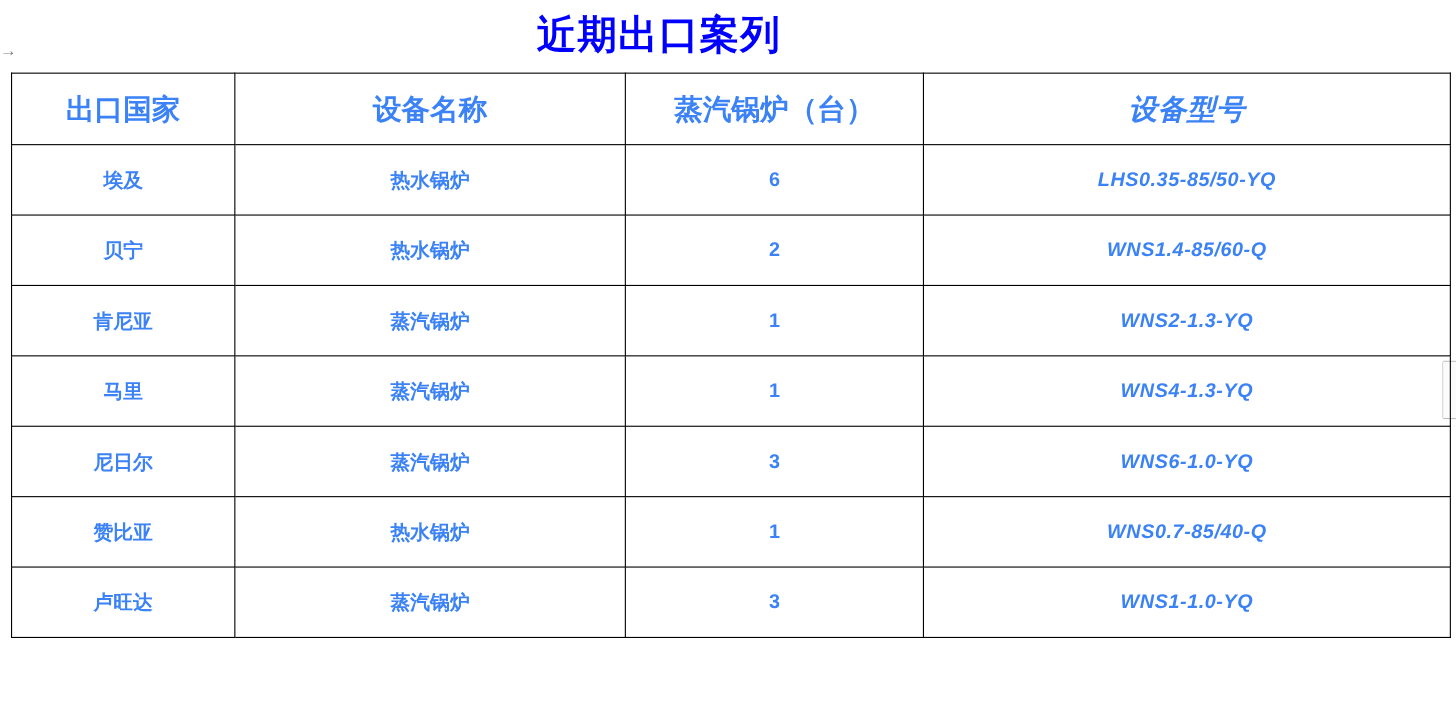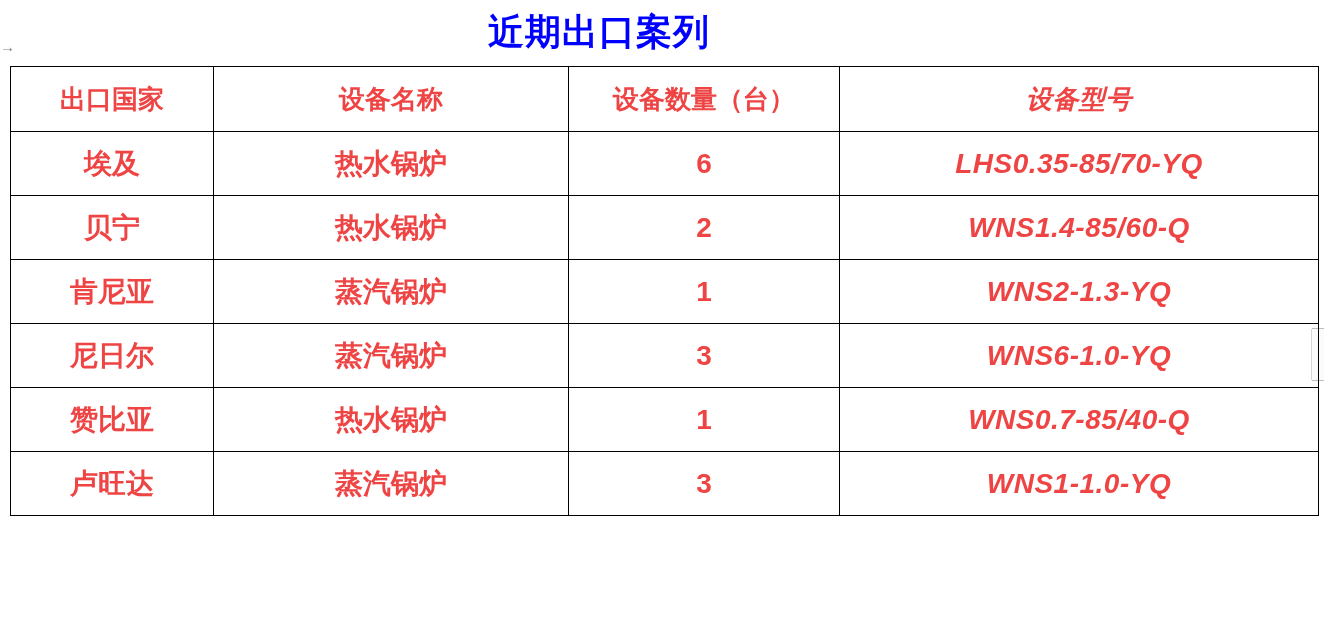--- a/index.html
+++ b/index.html
@@ -73,33 +73,33 @@
   table.case-table {
     position: absolute;
     top: 66px;
     left: 10px;
     width: 1304px;
     border-collapse: collapse;
     table-layout: fixed;
   }
   table.case-table td, table.case-table th {
     border: 1px solid #000000;
-    color: #ef4444;
+    color: #3b82f6;
     text-align: center;
     font-weight: bold;
     padding: 0;
     height: 63px;
     vertical-align: middle;
   }
   table.case-table thead th {
     font-size: 26px;
     height: 64px;
   }
   table.case-table tbody td {
-    font-size: 28px;
+    font-size: 18px;
     text-align: center;
   }
   td.col-country, th.col-country { width: 202px; }
   td.col-name, th.col-name { width: 354px; }
   td.col-qty, th.col-qty { width: 270px; }
   td.col-model, th.col-model { width: 478px; }
 
   td.col-model, th.col-model {
     letter-spacing: 0.5px;
     font-style: italic;
@@ -116,42 +116,48 @@
   <div class="right-col"></div>
   <div class="right-mark bot"></div>
 
   <div class="title">近期出口案列</div>
 
   <table class="case-table">
     <thead>
       <tr>
         <th class="col-country">出口国家</th>
         <th class="col-name">设备名称</th>
-        <th class="col-qty">设备数量（台）</th>
+        <th class="col-qty">蒸汽锅炉（台）</th>
         <th class="col-model">设备型号</th>
       </tr>
     </thead>
     <tbody>
       <tr>
         <td class="col-country">埃及</td>
         <td class="col-name">热水锅炉</td>
         <td class="col-qty">6</td>
-        <td class="col-model">LHS0.35-85/70-YQ</td>
+        <td class="col-model">LHS0.35-85/50-YQ</td>
       </tr>
       <tr>
         <td class="col-country">贝宁</td>
         <td class="col-name">热水锅炉</td>
         <td class="col-qty">2</td>
         <td class="col-model">WNS1.4-85/60-Q</td>
       </tr>
       <tr>
         <td class="col-country">肯尼亚</td>
         <td class="col-name">蒸汽锅炉</td>
         <td class="col-qty">1</td>
         <td class="col-model">WNS2-1.3-YQ</td>
+      </tr>
+      <tr>
+        <td class="col-country">马里</td>
+        <td class="col-name">蒸汽锅炉</td>
+        <td class="col-qty">1</td>
+        <td class="col-model">WNS4-1.3-YQ</td>
       </tr>
       <tr>
         <td class="col-country">尼日尔</td>
         <td class="col-name">蒸汽锅炉</td>
         <td class="col-qty">3</td>
         <td class="col-model">WNS6-1.0-YQ</td>
       </tr>
       <tr>
         <td class="col-country">赞比亚</td>
         <td class="col-name">热水锅炉</td>

